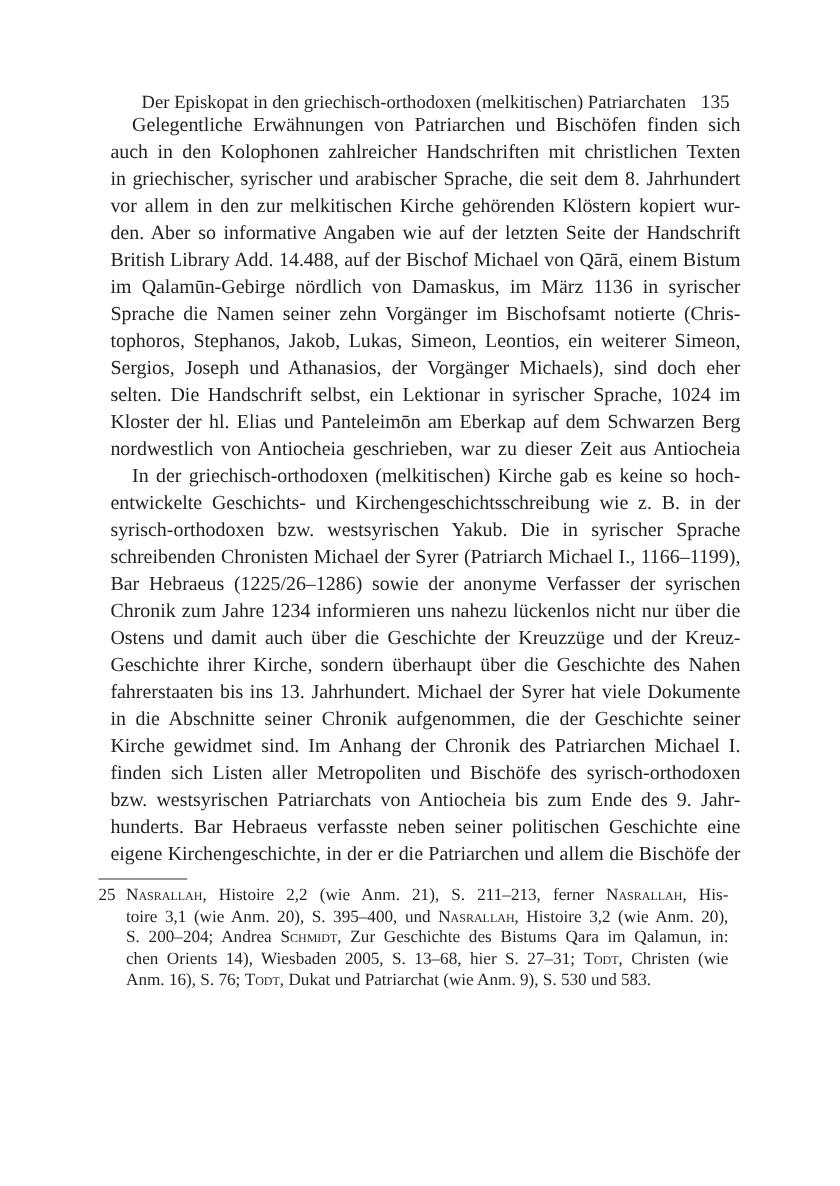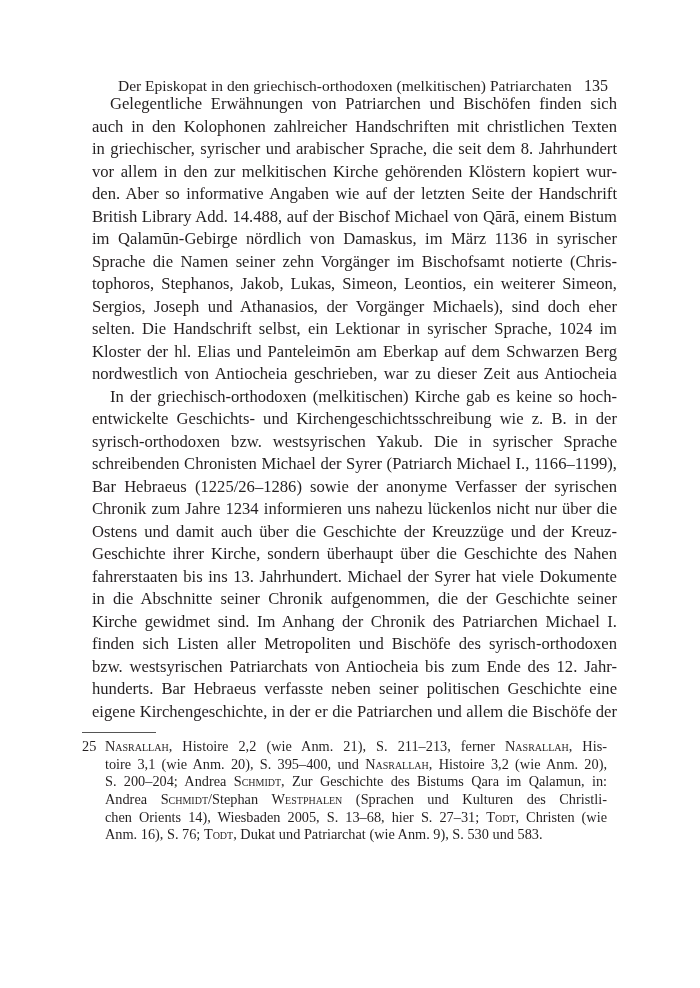--- a/index.html
+++ b/index.html
@@ -137,33 +137,32 @@
     <span class="line">syrisch-orthodoxen bzw. westsyrischen Yakub. Die in syrischer Sprache</span>
     <span class="line">schreibenden Chronisten Michael der Syrer (Patriarch Michael I., 1166–1199),</span>
     <span class="line">Bar Hebraeus (1225/26–1286) sowie der anonyme Verfasser der syrischen</span>
     <span class="line">Chronik zum Jahre 1234 informieren uns nahezu lückenlos nicht nur über die</span>
     <span class="line">Ostens und damit auch über die Geschichte der Kreuzzüge und der Kreuz-</span>
     <span class="line">Geschichte ihrer Kirche, sondern überhaupt über die Geschichte des Nahen</span>
     <span class="line">fahrerstaaten bis ins 13. Jahrhundert. Michael der Syrer hat viele Dokumente</span>
     <span class="line">in die Abschnitte seiner Chronik aufgenommen, die der Geschichte seiner</span>
     <span class="line">Kirche gewidmet sind. Im Anhang der Chronik des Patriarchen Michael I.</span>
     <span class="line">finden sich Listen aller Metropoliten und Bischöfe des syrisch-orthodoxen</span>
-    <span class="line">bzw. westsyrischen Patriarchats von Antiocheia bis zum Ende des 12. Jahr-</span>
+    <span class="line">bzw. westsyrischen Patriarchats von Antiocheia bis zum Ende des 9. Jahr-</span>
     <span class="line">hunderts. Bar Hebraeus verfasste neben seiner politischen Geschichte eine</span>
     <span class="line">eigene Kirchengeschichte, in der er die Patriarchen und allem die Bischöfe der</span>
   </div>
 </div>
 
 <div class="footnote-rule"></div>
 
 <div class="footnotes">
   <div>
     <span class="fn-number">25</span>
     <div class="fn-body">
       <span class="fn-line"><span class="sc">Nasrallah</span>, Histoire 2,2 (wie Anm. 21), S. 211–213, ferner <span class="sc">Nasrallah</span>, His-</span>
       <span class="fn-line">toire 3,1 (wie Anm. 20), S. 395–400, und <span class="sc">Nasrallah</span>, Histoire 3,2 (wie Anm. 20),</span>
       <span class="fn-line">S. 200–204; Andrea <span class="sc">Schmidt</span>, Zur Geschichte des Bistums Qara im Qalamun, in:</span>
-      <span class="fn-line">Andrea <span class="sc">Schmidt</span>/Stephan <span class="sc">Westphalen</span> (Sprachen und Kulturen des Christli-</span>
       <span class="fn-line">chen Orients 14), Wiesbaden 2005, S. 13–68, hier S. 27–31; <span class="sc">Todt</span>, Christen (wie</span>
       <span class="fn-line last">Anm. 16), S. 76; <span class="sc">Todt</span>, Dukat und Patriarchat (wie Anm. 9), S. 530 und 583.</span>
     </div>
   </div>
 </div>
 
 </body></html>

